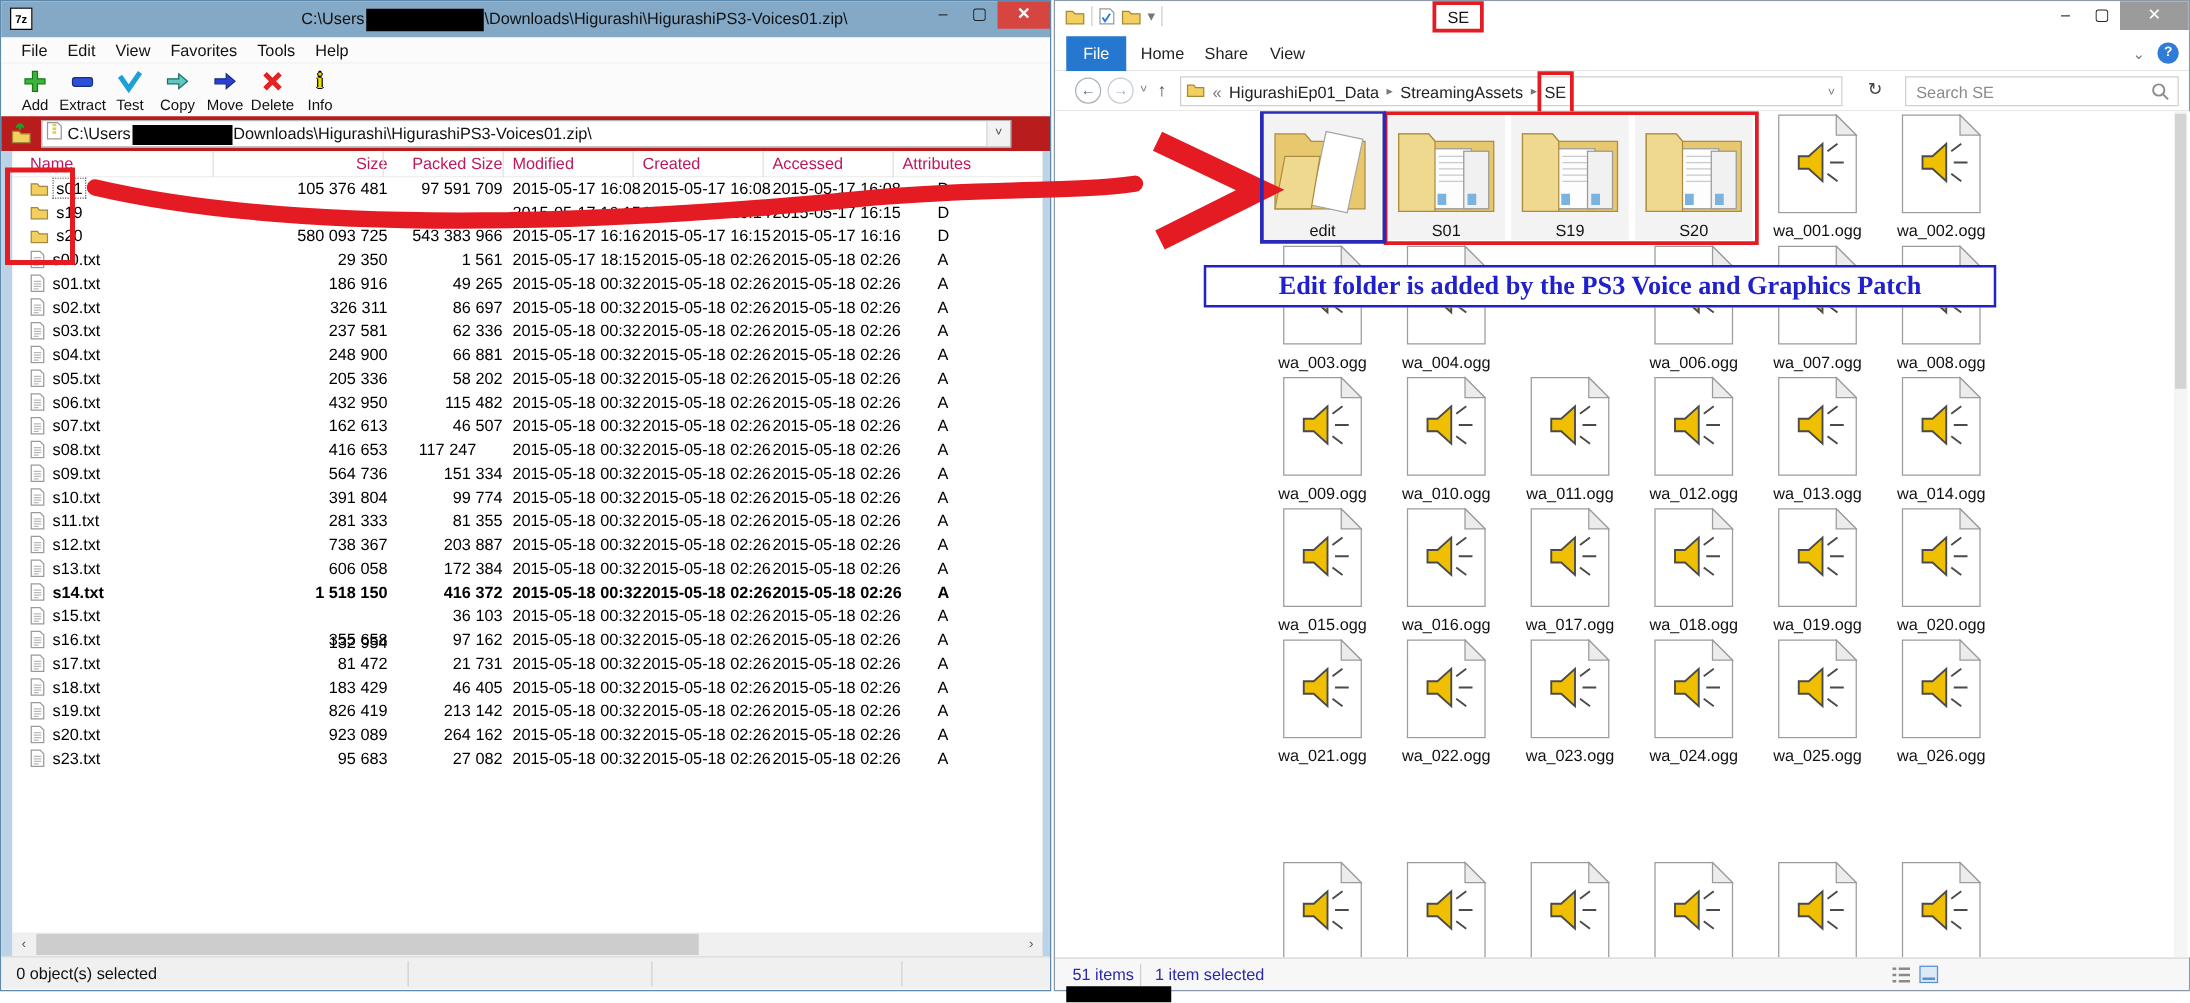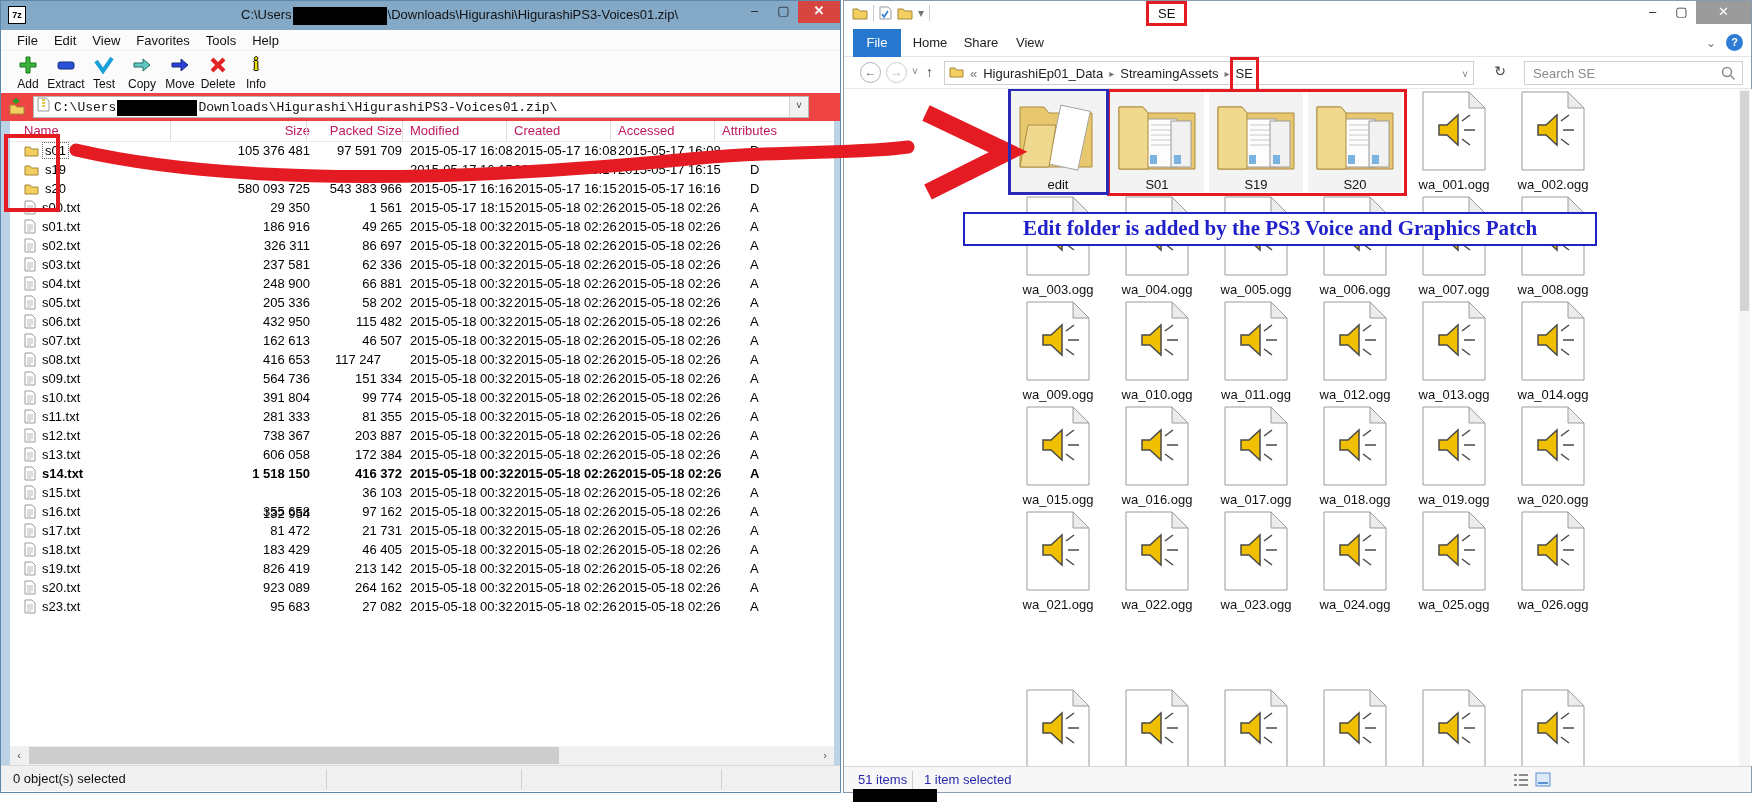--- a/index.html
+++ b/index.html
@@ -15,21 +15,21 @@
   .z-btns { position:absolute; right:0; top:0; height:22px; display:flex; }
   .z-btn { width:29px; height:22px; text-align:center; line-height:20px; font-size:13px; color:#222; }
   .z-btn.close { width:42px; background:#d6453f; color:#fff; font-weight:bold; }
   .z-menubar { position:absolute; left:0; top:29px; width:100%; height:21px; background:#fbfbfb; display:flex; align-items:center; padding-left:8px; border-bottom:1px solid #f0f0f0; }
   .z-menu-item { font-size:13px; color:#111; padding:0 8px; }
   .z-toolbar { position:absolute; left:0; top:50px; width:100%; height:42px; background:#fbfbfb; display:flex; padding-left:8px; }
   .z-tool { width:38px; display:flex; flex-direction:column; align-items:center; justify-content:center; }
   .z-tool .tico { height:22px; display:flex; align-items:center; justify-content:center; }
   .z-tool .tlabel { font-size:12px; color:#111; margin-top:1px; }
   .info-i { font-size:18px; font-weight:bold; color:#f0e000; text-shadow:-1px 0 #000,1px 0 #000,0 -1px #000,0 1px #000; font-family:"Liberation Serif",serif; }
-  .z-addressbar { position:absolute; left:0; top:92px; width:100%; height:28px; background:#ef4444;font-family:Liberation Mono, monospace; }
+  .z-addressbar { position:absolute; left:0; top:92px; width:100%; height:28px; background:#b91c1c; }
   .z-upbtn { position:absolute; left:6px; top:4px; width:20px; height:20px; }
   .z-combo { position:absolute; left:32px; top:3px; width:776px; height:22px; background:#fff; border:1px solid #b5b5b5; font-size:13px; line-height:20px; white-space:nowrap; overflow:hidden; }
   .z-combo .ziptext { color:#111; }
   .z-combo .redact { display:inline-block; width:80px; height:16px; background:#000; vertical-align:middle; margin:0 1px; }
   .z-combo-arrow { position:absolute; right:0; top:0; width:19px; height:20px; background:#f2f2f2; border-left:1px solid #d5d5d5; text-align:center; font-size:10px; color:#444; line-height:20px; }
   .z-zipicon { display:inline-block; vertical-align:middle; margin:0 4px 0 3px; }
 
   .z-header { position:absolute; left:9px; top:120px; width:824px; height:21px; background:#fff; border-bottom:1px solid #eaeaea; }
   .z-hcell { position:absolute; top:2px; font-size:13px; color:#be185d; white-space:nowrap; }
   .z-hsep { position:absolute; top:0; width:1px; height:21px; background:#e0e0e0; }
@@ -909,31 +909,20 @@
           <div class="ticon">
             <svg width="66" height="80">
               <path d="M2 1 h46 l16 16 v62 H2 z" fill="#fff" stroke="#9b9b9b"></path>
               <path d="M48 1 l16 16 h-16 z" fill="#ececec" stroke="#9b9b9b"></path>
               <polygon points="18,34 26,34 37,24 37,54 26,44 18,44" fill="#f0c000" stroke="#4a4a4a" stroke-width="1.5"></polygon>
               <path d="M41 30 l8 -6 M43 39 h11 M41 48 l8 6" stroke="#4a4a4a" stroke-width="1.5" fill="none"></path>
             </svg>
           </div>
           <div class="tlabel">wa_006.ogg</div>
         </div>
-        <div class="tile" style="left: 365px; top: 107px;">
-          <div class="ticon">
-            <svg width="66" height="80">
-              <path d="M2 1 h46 l16 16 v62 H2 z" fill="#fff" stroke="#9b9b9b"></path>
-              <path d="M48 1 l16 16 h-16 z" fill="#ececec" stroke="#9b9b9b"></path>
-              <polygon points="18,34 26,34 37,24 37,54 26,44 18,44" fill="#f0c000" stroke="#4a4a4a" stroke-width="1.5"></polygon>
-              <path d="M41 30 l8 -6 M43 39 h11 M41 48 l8 6" stroke="#4a4a4a" stroke-width="1.5" fill="none"></path>
-            </svg>
-          </div>
-          <div class="tlabel">wa_005.ogg</div>
-        </div>
         <div class="tile" style="left: 266px; top: 107px;">
           <div class="ticon">
             <svg width="66" height="80">
               <path d="M2 1 h46 l16 16 v62 H2 z" fill="#fff" stroke="#9b9b9b"></path>
               <path d="M48 1 l16 16 h-16 z" fill="#ececec" stroke="#9b9b9b"></path>
               <polygon points="18,34 26,34 37,24 37,54 26,44 18,44" fill="#f0c000" stroke="#4a4a4a" stroke-width="1.5"></polygon>
               <path d="M41 30 l8 -6 M43 39 h11 M41 48 l8 6" stroke="#4a4a4a" stroke-width="1.5" fill="none"></path>
             </svg>
           </div>
           <div class="tlabel">wa_004.ogg</div>

